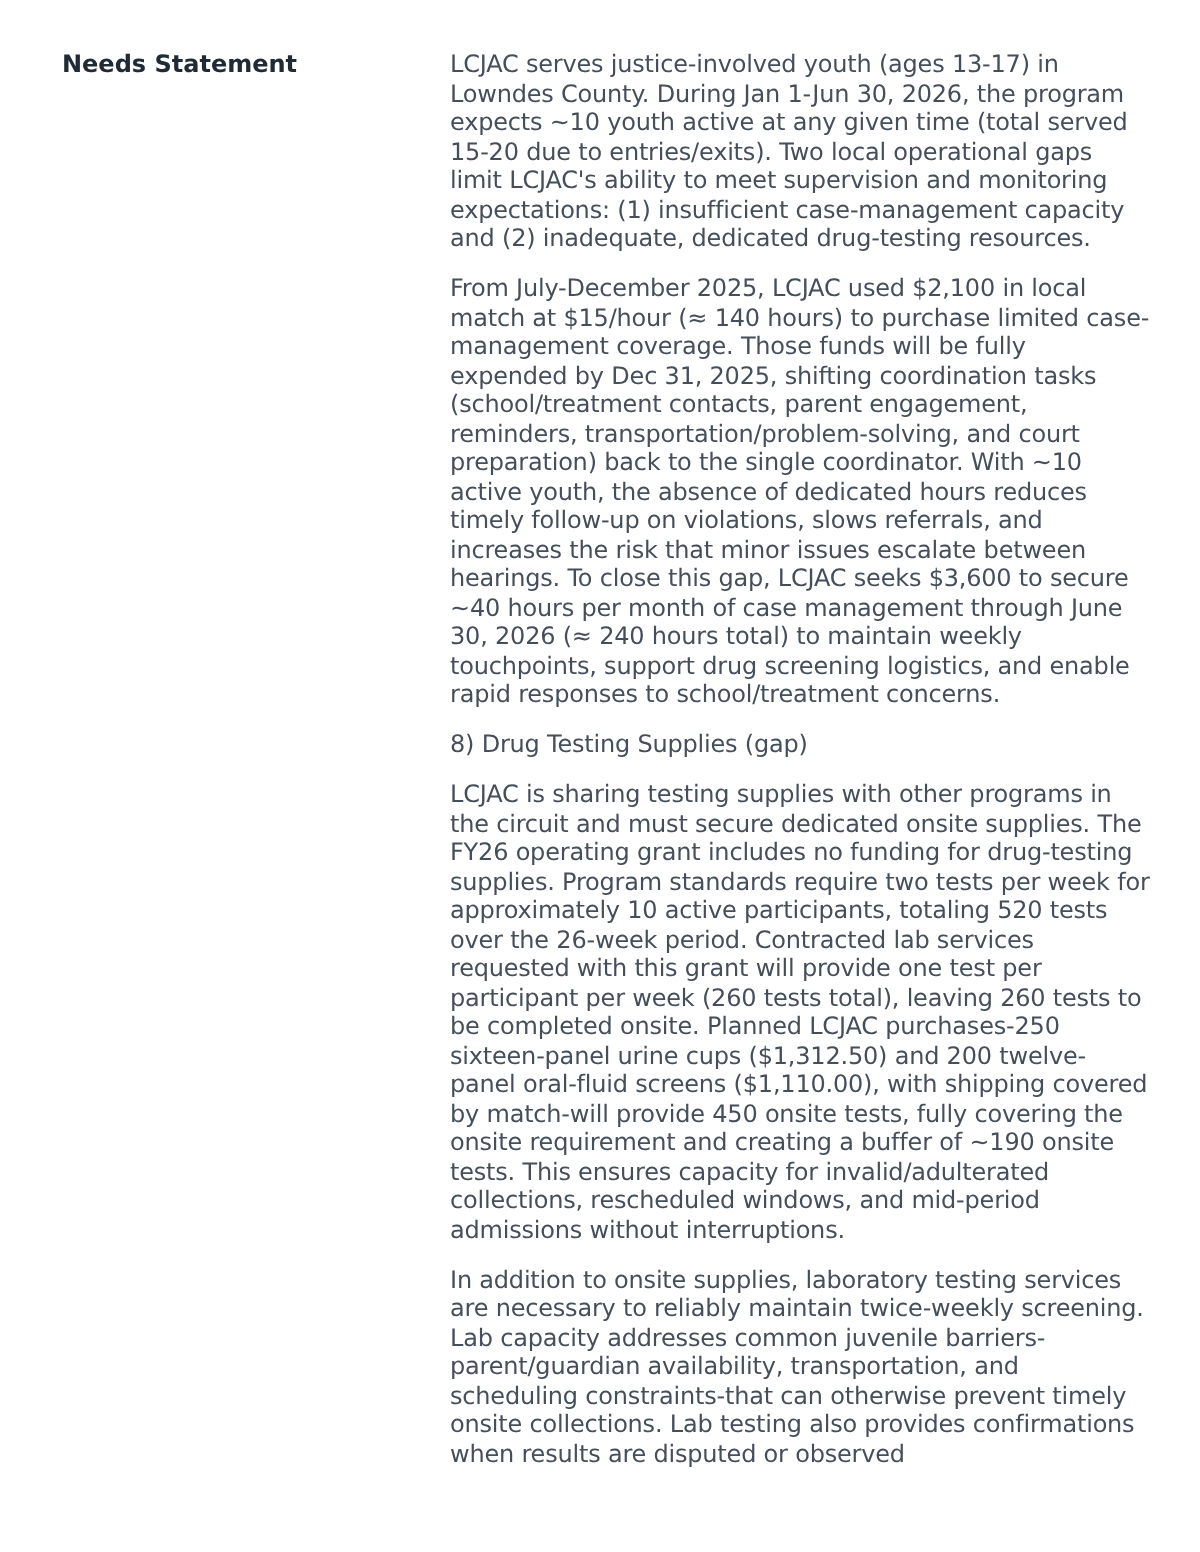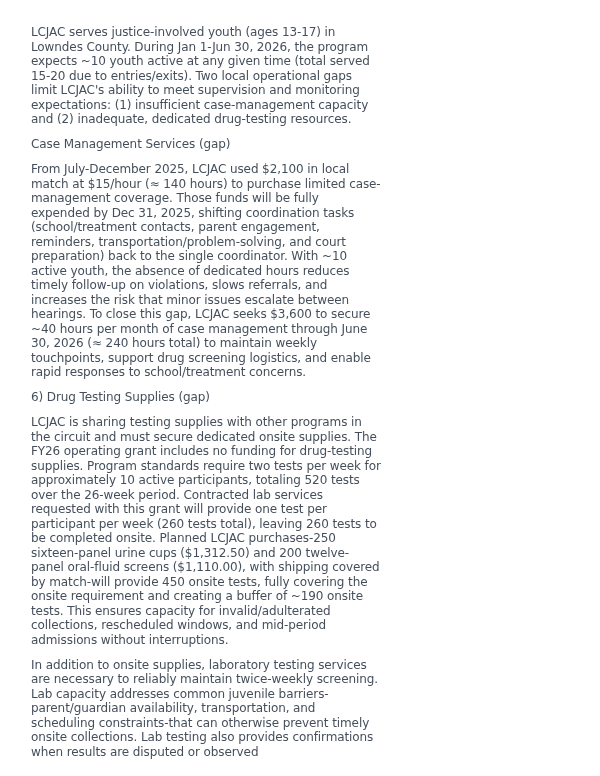--- a/index.html
+++ b/index.html
@@ -46,22 +46,24 @@
     margin: 0 0 10.5px 0;
   }
   .content-col .para:last-child {
     margin-bottom: 16px;
   }
 </style>
 </head>
 <body>
 
 <div class="field-row">
+  <div class="label-col">
+    <div class="field-label">Needs Statement</div>
+  </div>
   <div class="content-col">
 
   <p class="para">LCJAC serves justice-involved youth (ages 13-17) in Lowndes County. During Jan 1-Jun 30, 2026, the program expects ~10 youth active at any given time (total served 15-20 due to entries/exits). Two local operational gaps limit LCJAC's ability to meet supervision and monitoring expectations: (1) insufficient case-management capacity and (2) inadequate, dedicated drug-testing resources.</p>
-      <p class="para">Case Management Services (gap)</p>
       <p class="para">From July-December 2025, LCJAC used $2,100 in local match at $15/hour (≈ 140 hours) to purchase limited case-management coverage. Those funds will be fully expended by Dec 31, 2025, shifting coordination tasks (school/treatment contacts, parent engagement, reminders, transportation/problem-solving, and court preparation) back to the single coordinator. With ~10 active youth, the absence of dedicated hours reduces timely follow-up on violations, slows referrals, and increases the risk that minor issues escalate between hearings. To close this gap, LCJAC seeks $3,600 to secure ~40 hours per month of case management through June 30, 2026 (≈ 240 hours total) to maintain weekly touchpoints, support drug screening logistics, and enable rapid responses to school/treatment concerns.</p>
-      <p class="para">6) Drug Testing Supplies (gap)</p>
+      <p class="para">8) Drug Testing Supplies (gap)</p>
       <p class="para">LCJAC is sharing testing supplies with other programs in the circuit and must secure dedicated onsite supplies. The FY26 operating grant includes no funding for drug-testing supplies. Program standards require two tests per week for approximately 10 active participants, totaling 520 tests over the 26-week period. Contracted lab services requested with this grant will provide one test per participant per week (260 tests total), leaving 260 tests to be completed onsite. Planned LCJAC purchases-250 sixteen-panel urine cups ($1,312.50) and 200 twelve-panel oral-fluid screens ($1,110.00), with shipping covered by match-will provide 450 onsite tests, fully covering the onsite requirement and creating a buffer of ~190 onsite tests. This ensures capacity for invalid/adulterated collections, rescheduled windows, and mid-period admissions without interruptions.</p>
       <p class="para">In addition to onsite supplies, laboratory testing services are necessary to reliably maintain twice-weekly screening. Lab capacity addresses common juvenile barriers-parent/guardian availability, transportation, and scheduling constraints-that can otherwise prevent timely onsite collections. Lab testing also provides confirmations when results are disputed or observed</p>
     </div>
 </div>
 
 </body></html>

